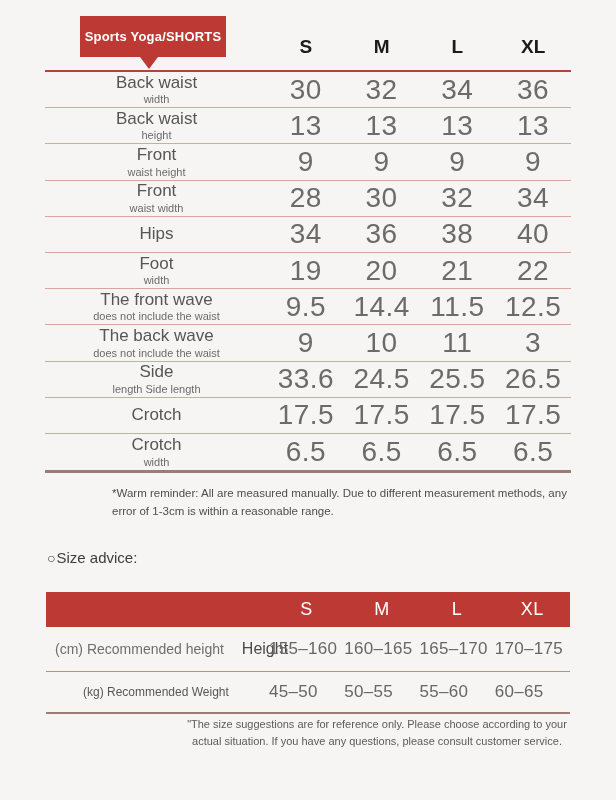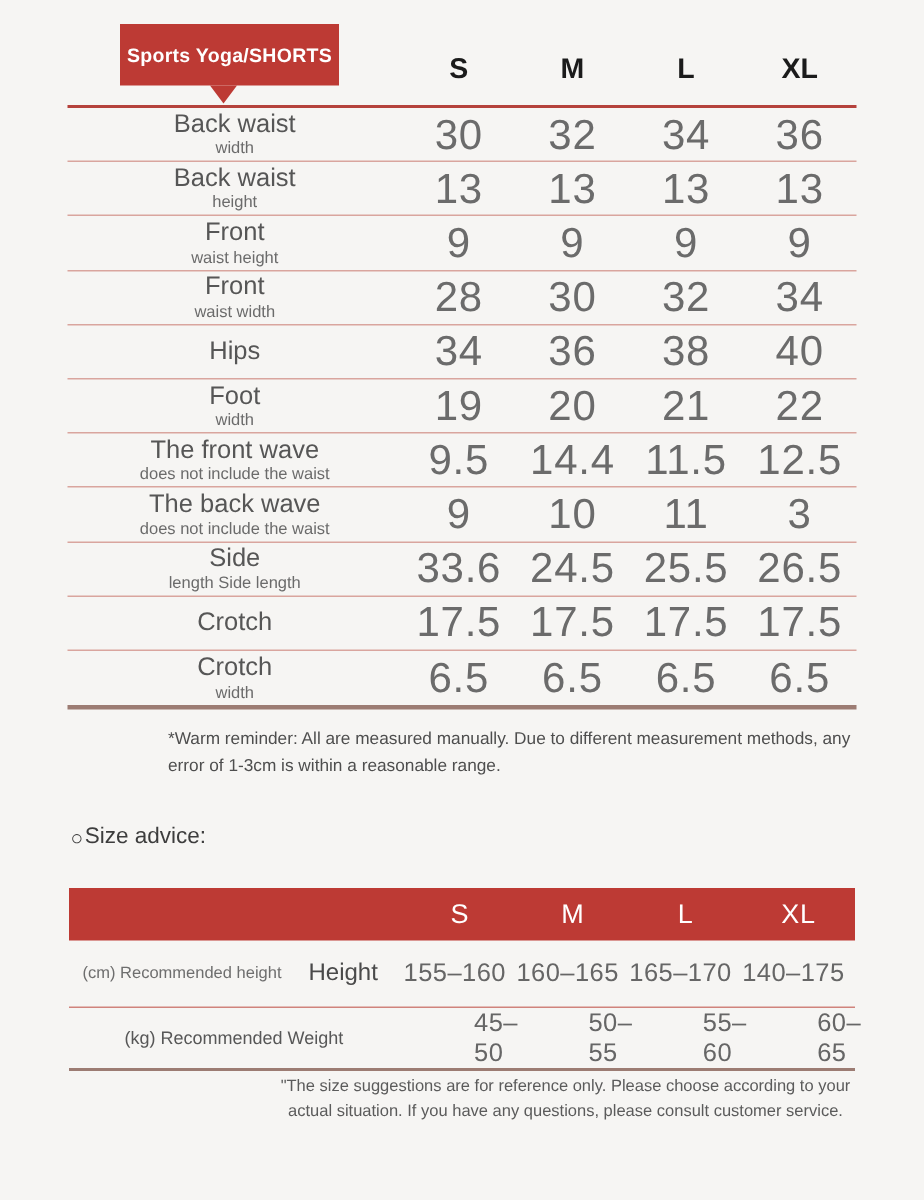--- a/index.html
+++ b/index.html
@@ -62,23 +62,23 @@
   .advice-bar {
     position:absolute; left:46px; top:592px; width:524px; height:35px;
     background:var(--accent, #bd3a34); align-items:center;
   }
   .advice-bar .bcell { text-align:center; color:#fff; font-size:18px; letter-spacing:0.5px; }
   .advice-table {
     position:absolute; left:46px; top:627px; width:524px;
     border-bottom:2.5px solid var(--line-brown, #9c7c73);
   }
   .a-row1 { height:45px; align-items:center; border-bottom:1px solid #d0837c; }
-  .a-row2 { height:40px; align-items:center;gap:47px; }
+  .a-row2 { height:40px; align-items:center; }
   .a-label1 { display:flex; align-items:center; padding-left:9px; }
-  .unit-sm { font-size:11px; color:#6e6e6e; white-space:nowrap; }
+  .unit-sm { font-size:14px; color:#6e6e6e; white-space:nowrap; }
   .adv-label { font-size:16px; color:#4a4a4a; margin-left:18px; }
   .unit-md { font-size:12px; color:#575757; padding-left:37px; }
   .a-val { font-size:17px; color:#666; letter-spacing:0.3px; }
   
   .advice-note {
     position:absolute; left:177px; top:716px; width:400px;
     text-align:center; font-size:11px; color:#5b5b5b; line-height:1.55;
   }
 </style>
 </head>
@@ -241,21 +241,21 @@
   <div class="advice-table">
 
     <div class="a-row1 grid-cols">
       <div class="a-label1">
         <span class="unit-sm">(cm) Recommended height</span>
         <span class="adv-label">Height</span>
       </div>
       <div class="a-val">155–160</div>
       <div class="a-val">160–165</div>
       <div class="a-val">165–170</div>
-      <div class="a-val">140–175</div>
+      <div class="a-val">170–175</div>
     </div>
 
     <div class="a-row2 grid-cols">
       <div class="unit-md">(kg) Recommended Weight</div>
       <div class="a-val">45–50</div>
       <div class="a-val">50–55</div>
       <div class="a-val">55–60</div>
       <div class="a-val">60–65</div>
     </div>
 

